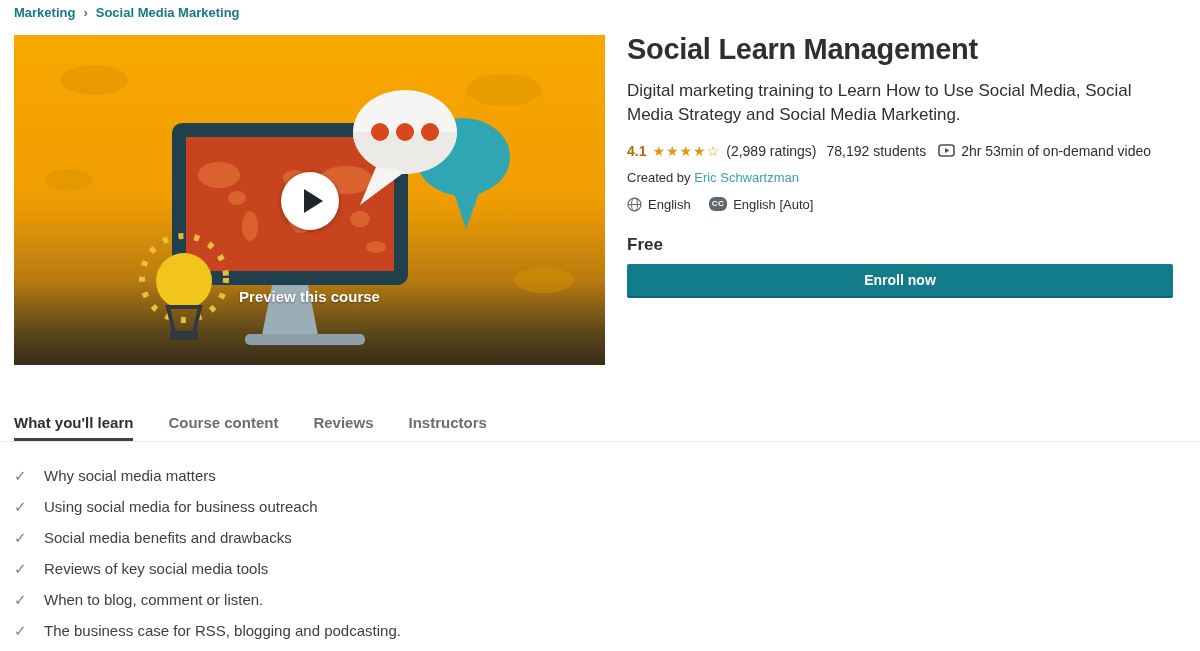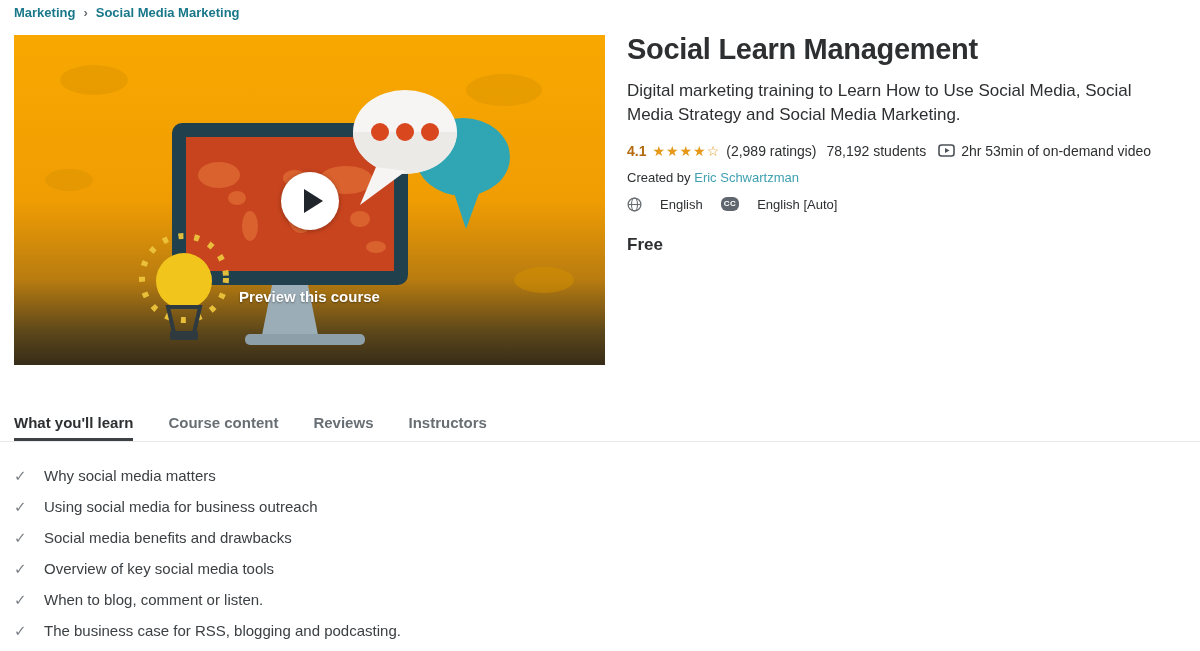--- a/index.html
+++ b/index.html
@@ -33,21 +33,21 @@
   .subtitle { margin-top:13px; font-size:17px; line-height:1.42; color:#2d2f31; }
   .meta { margin-top:15px; display:flex; align-items:center; font-size:14px; color:#2d2f31; white-space:nowrap; }
   .rating-value { color:#b4690e; font-weight:bold; margin-right:6px; }
   .stars { color:#e59819; font-size:14px; letter-spacing:1px; margin-right:6px; }
   .ratings-count { margin-right:10px; }
   .students { margin-right:12px; }
   .duration-wrap { display:flex; align-items:center; gap:6px; }
   .created { margin-top:11px; font-size:13px; color:#2d2f31; }
   .instructor-link { color:#3fa0b0; cursor:pointer; }
   .langs { margin-top:12px; display:flex; align-items:center; gap:8px; font-size:13px; color:#2d2f31; }
-  .lang-group { display:flex; align-items:center; gap:18px; margin-right:10px; }
+  .lang-group { display:flex; align-items:center; gap:6px; margin-right:10px; }
   .cc-badge { background:#5f666d; color:#fff; font-size:8px; font-weight:bold;
     padding:3px 3px; border-radius:6px; line-height:1; letter-spacing:.5px; }
   .price { margin-top:23px; font-size:17px; font-weight:bold; color:#2d2f31; }
   .enroll { margin-top:9px; display:block; width:100%; height:34px;
     background:#127c8b; color:#ffffff; font-weight:bold; font-size:14px;
     border:none; border-bottom:2px solid #0e6774; border-radius:2px; cursor:pointer;
     font-family:inherit; }
 
   
   .tabs { position:absolute; top:406px; left:0; width:1200px; padding-left:14px;
@@ -158,20 +158,21 @@
       </svg>
       <span>English</span>
     </span>
     <span class="lang-group">
       <span class="cc-badge">CC</span>
       <span>English [Auto]</span>
     </span>
   </div>
 
   <div class="price">Free</div>
+  <button class="enroll">Enroll now</button>
 </div>
 
 <div class="tabs">
   <div class="tab active">What you'll learn</div>
   <div class="tab">Course content</div>
   <div class="tab">Reviews</div>
   <div class="tab">Instructors</div>
 </div>
 
 <div class="learn">
@@ -182,21 +183,21 @@
   <div class="learn-row">
     <span class="check">✓</span>
     <span>Using social media for business outreach</span>
   </div>
   <div class="learn-row">
     <span class="check">✓</span>
     <span>Social media benefits and drawbacks</span>
   </div>
   <div class="learn-row">
     <span class="check">✓</span>
-    <span>Overview of key social media tools</span>
+    <span>Reviews of key social media tools</span>
   </div>
   <div class="learn-row">
     <span class="check">✓</span>
     <span>When to blog, comment or listen.</span>
   </div>
   <div class="learn-row">
     <span class="check">✓</span>
     <span>The business case for RSS, blogging and podcasting.</span>
   </div>
 </div>

